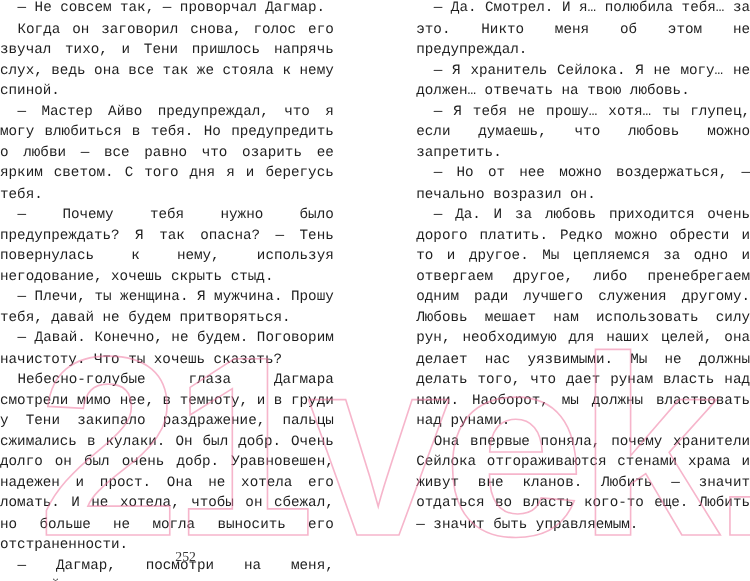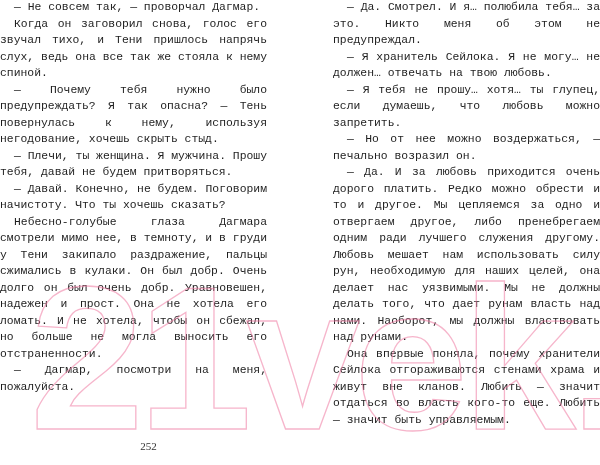--- a/index.html
+++ b/index.html
@@ -17,20 +17,21 @@
         font-size:205px; font-weight:700; letter-spacing:-6px; color:transparent;
         -webkit-text-stroke:1.3px rgba(238,120,160,0.55); line-height:1; pointer-events:none;
         white-space:nowrap; }
 </style>
 </head>
 <body>
 
 <div class="page left">
   <p class="p">— Не совсем так, — проворчал Дагмар.</p>
   <p class="p">Когда он заговорил снова, голос его звучал тихо, и Тени пришлось напрячь слух, ведь она все так же стояла к нему спиной.</p>
+  <p class="p">— Мастер Айво предупреждал, что я могу влю­биться в тебя. Но предупредить о любви — все равно что озарить ее ярким светом. С того дня я и берегусь тебя.</p>
   <p class="p">— Почему тебя нужно было предупреждать? Я так опасна? — Тень повернулась к нему, используя негодование, хочешь скрыть стыд.</p>
   <p class="p">— Плечи, ты женщина. Я мужчина. Прошу тебя, давай не будем притворяться.</p>
   <p class="p">— Давай. Конечно, не будем. Поговорим начи­стоту. Что ты хочешь сказать?</p>
   <p class="p">Небесно-голубые глаза Дагмара смотрели мимо нее, в темноту, и в груди у Тени закипало раздра­жение, пальцы сжимались в кулаки. Он был добр. Очень долго он был очень добр. Уравновешен, наде­жен и прост. Она не хотела его ломать. И не хотела, чтобы он сбежал, но больше не могла выносить его отстраненности.</p>
   <p class="p">— Дагмар, посмотри на меня, пожалуйста.</p>
 
 </div>
 
 <div class="page right">
   <p class="p">— Да. Смотрел. И я… полюбила тебя… за это. Никто меня об этом не предупреждал.</p>

